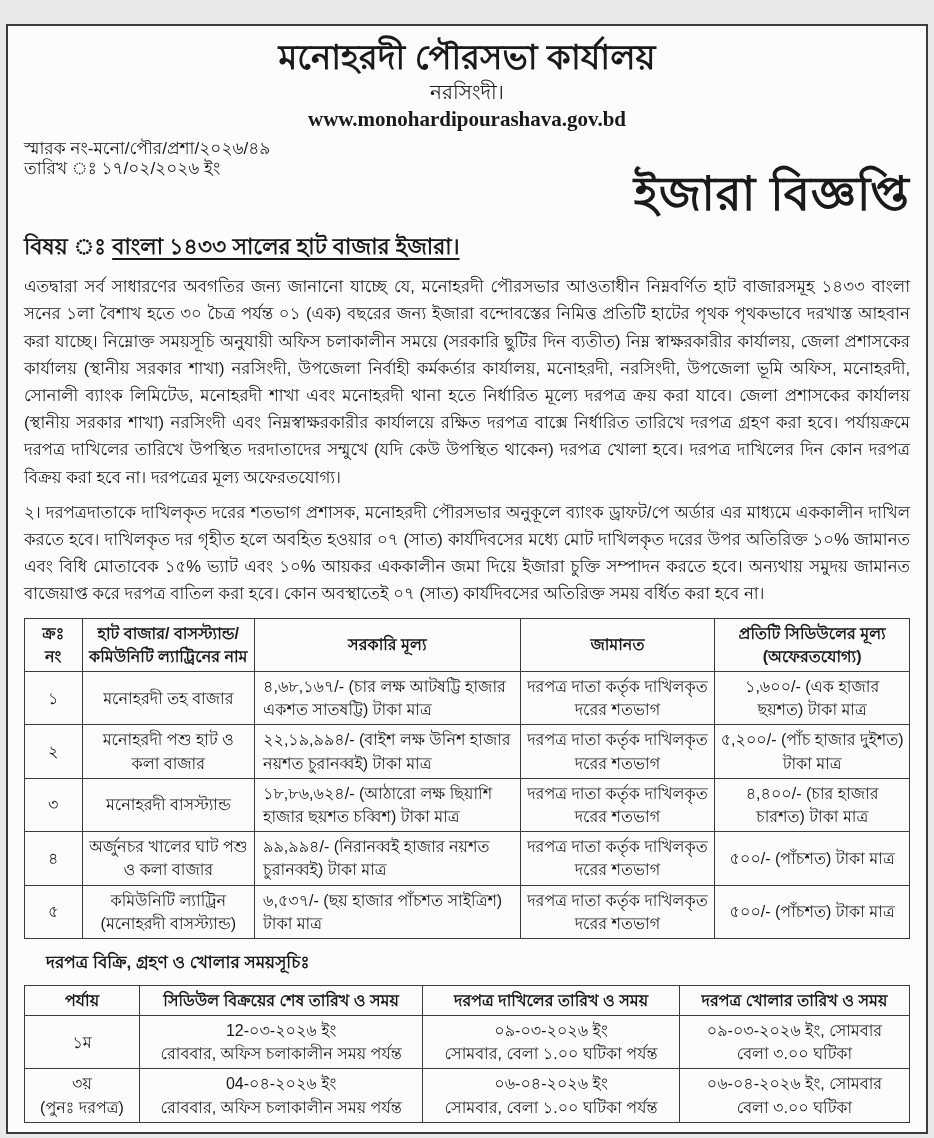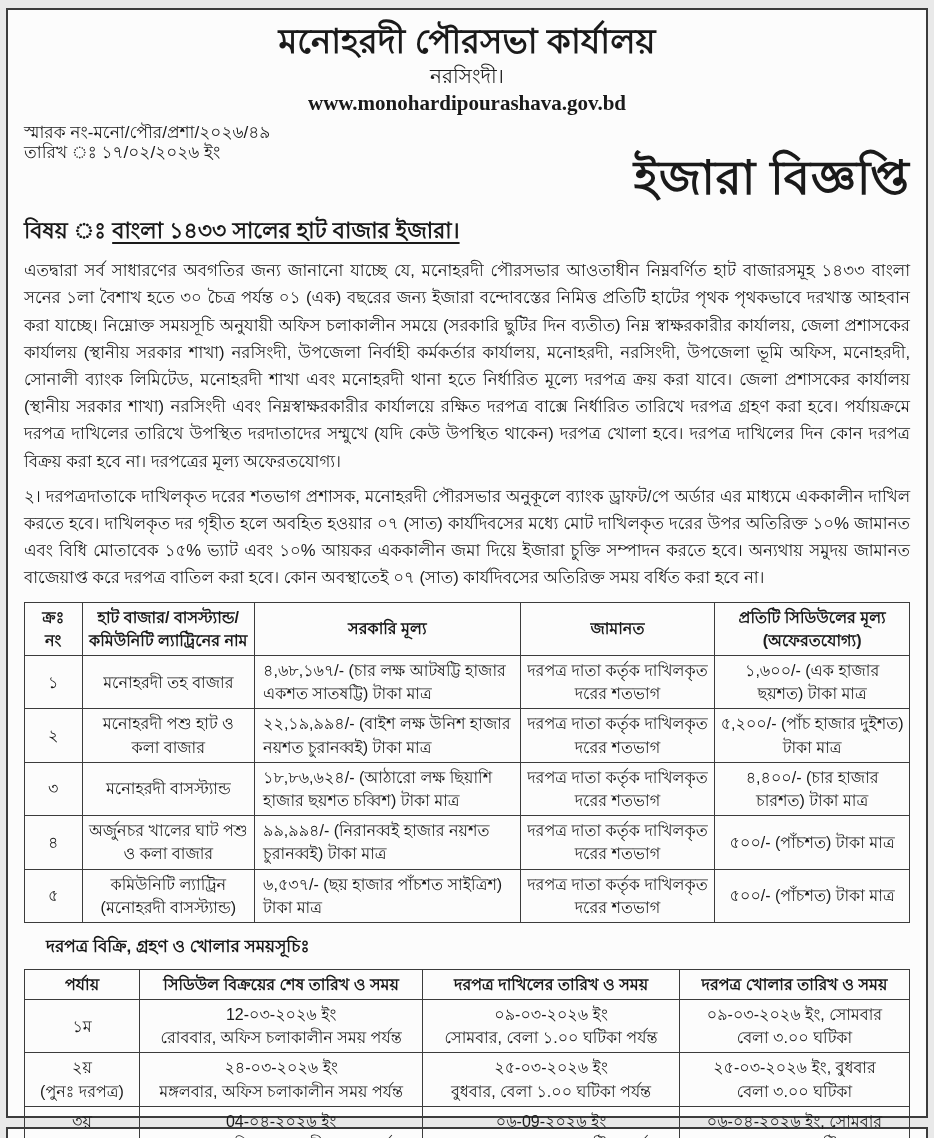--- a/index.html
+++ b/index.html
@@ -6,21 +6,21 @@
   html, body {
     width: 934px; height: 1138px;
     background: #e9e9e9;
     overflow: hidden;
     font-family: "Liberation Sans", "DejaVu Sans", sans-serif;
     color: #1a1a1a;
   }
   .page {
     width: 922px;
     height: 1110px;
-    margin: 8px auto 0 auto;
+    margin: 24px auto 0 auto;
     background: #fcfcfc;
     border: 2px solid #3c3c3c;
     padding: 10px 16px 4px 16px;
     position: relative;
   }
   .next-page {
     width: 922px;
     height: 40px;
     margin: 9px auto 0 auto;
     background: #fcfcfc;
@@ -196,35 +196,25 @@
         <tr>
           <td>১ম</td>
           <td>12-০৩-২০২৬ ইং
 রোববার, অফিস চলাকালীন সময় পর্যন্ত</td>
           <td>০৯-০৩-২০২৬ ইং
 সোমবার, বেলা ১.০০ ঘটিকা পর্যন্ত</td>
           <td>০৯-০৩-২০২৬ ইং, সোমবার
 বেলা ৩.০০ ঘটিকা</td>
         </tr>
         <tr>
-          <td>২য়
-(পুনঃ দরপত্র)</td>
-          <td>২৪-০৩-২০২৬ ইং
-মঙ্গলবার, অফিস চলাকালীন সময় পর্যন্ত</td>
-          <td>২৫-০৩-২০২৬ ইং
-বুধবার, বেলা ১.০০ ঘটিকা পর্যন্ত</td>
-          <td>২৫-০৩-২০২৬ ইং, বুধবার
-বেলা ৩.০০ ঘটিকা</td>
-        </tr>
-        <tr>
           <td>৩য়
 (পুনঃ দরপত্র)</td>
           <td>04-০৪-২০২৬ ইং
 রোববার, অফিস চলাকালীন সময় পর্যন্ত</td>
-          <td>০৬-09-২০২৬ ইং
+          <td>০৬-০৪-২০২৬ ইং
 সোমবার, বেলা ১.০০ ঘটিকা পর্যন্ত</td>
           <td>০৬-০৪-২০২৬ ইং, সোমবার
 বেলা ৩.০০ ঘটিকা</td>
         </tr>
       </tbody>
     </table>
 
 </div>
 
 <div class="next-page"></div>

